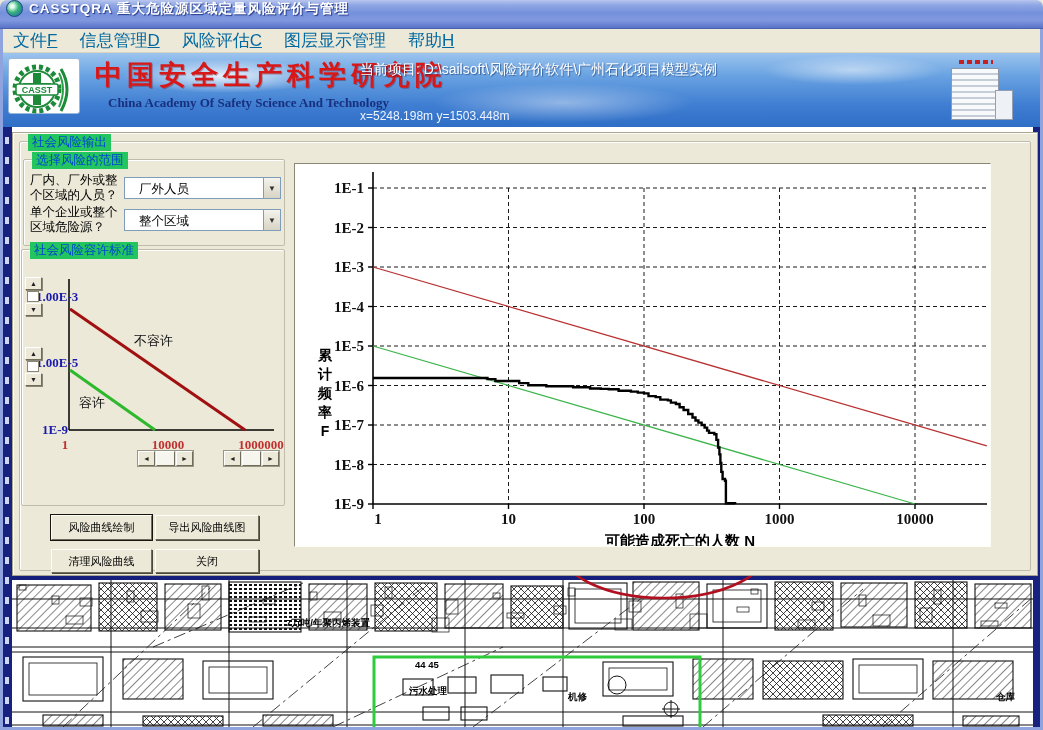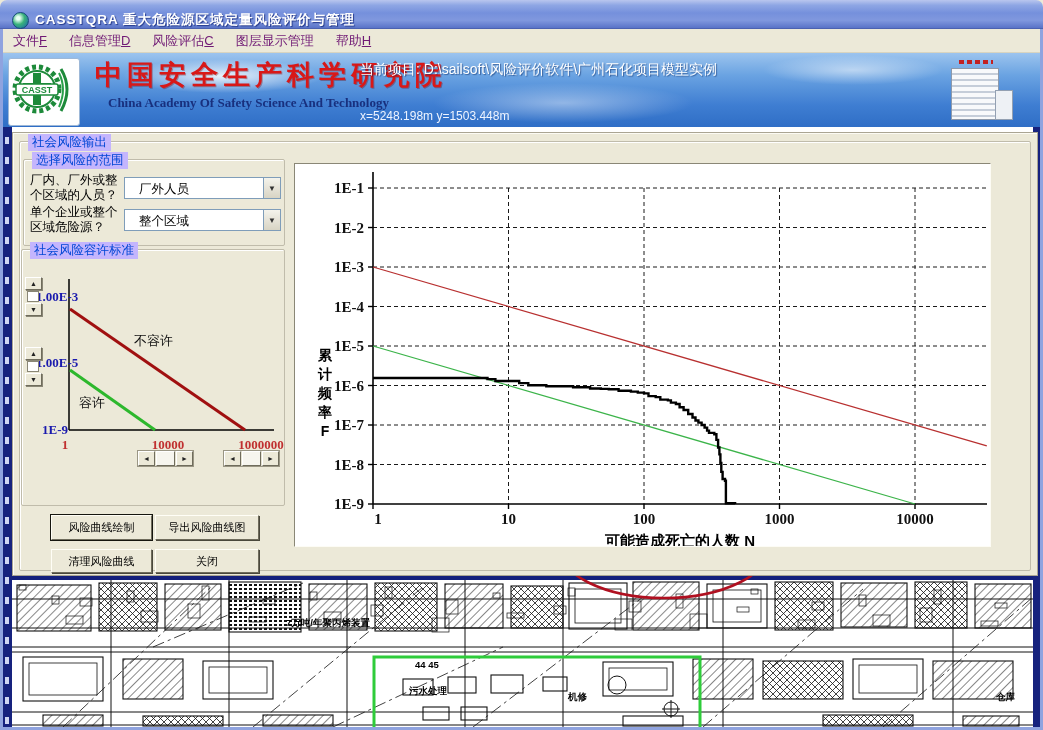--- a/index.html
+++ b/index.html
@@ -3,40 +3,40 @@
 <meta charset="utf-8">
 <style>
   * { margin:0; padding:0; box-sizing:border-box; }
   html,body { width:1043px; height:730px; overflow:hidden; background:#c0c8e8;
               font-family:"Liberation Sans", sans-serif; }
   #window { position:relative; width:1043px; height:730px; background:#ece9d8; }
 
   
   .titlebar { position:absolute; left:0; top:0; width:1043px; height:29px;
     background:linear-gradient(180deg,#b9c6ee 0%,#8ea6e4 18%,#7590dc 45%,#8098de 70%,#5a74c8 96%,#41549e 100%);
-    border-radius:7px 7px 0 0; display:flex; align-items:flex-end; padding-left:12px; }
+    border-radius:7px 7px 0 0; display:flex; align-items:flex-start; padding-left:6px; }
   .title-icon { width:17px; height:17px; border-radius:50%;
     background:radial-gradient(circle at 35% 35%, #e8fff2 12%, #39b27a 45%, #1c6ea8 90%);
     border:1px solid #174a7a; margin-right:6px; flex:none; }
   .title-text { color:#fff; font-size:13.5px; font-weight:bold; letter-spacing:1px;
     text-shadow:1px 1px 1px #23388a; white-space:nowrap; }
 
   
   .menubar { position:absolute; left:3px; top:29px; width:1037px; height:24px;
     background:#ece9d8; border-bottom:1px solid #d8d4c0; display:flex; align-items:center;
     gap:22px; padding-left:10px; }
-  .menu-item { font-size:13px; color:#701a75; cursor:default; white-space:nowrap; }
+  .menu-item { font-size:17px; color:#0369a1; cursor:default; white-space:nowrap; }
   .menu-item .accel { text-decoration:underline; }
 
   
   .header { position:absolute; left:3px; top:53px; width:1037px; height:74px; overflow:hidden;
     background:linear-gradient(180deg,#9cc4ee 0%,#6aa3e2 30%,#3f7ed2 70%,#2f6ec6 100%); }
   .cloud { position:absolute; background:radial-gradient(closest-side, rgba(255,255,255,.85), rgba(255,255,255,0));
     border-radius:50%; }
-  .logo-box { position:absolute; left:5px; top:5px; width:72px; height:68px; background:#fff;
+  .logo-box { position:absolute; left:5px; top:5px; width:72px; height:56px; background:#fff;
     border:1px solid #9db8d8; border-radius:3px; }
   .brand-cn { position:absolute; left:92px; top:4px; font-family:"Liberation Serif", serif;
     font-size:27px; font-weight:bold; color:#d81818; letter-spacing:5px; white-space:nowrap;
     text-shadow:1px 1px 0 rgba(120,0,0,.35); }
   .brand-en { position:absolute; left:105px; top:42px; font-family:"Liberation Serif", serif;
     font-size:13px; font-weight:bold; color:#18307e; white-space:nowrap; }
   .project { position:absolute; left:357px; top:8px; color:#fff; font-size:14px; font-weight:normal;
     white-space:nowrap; text-shadow:1px 1px 1px rgba(0,30,90,.5); }
   .coords { position:absolute; left:357px; top:56px; color:#eef4ff; font-size:12px; white-space:nowrap; }
   .building { position:absolute; left:930px; top:3px; width:86px; height:68px; }
@@ -51,21 +51,21 @@
 
   
   .main { position:absolute; left:3px; top:127px; width:1037px; height:600px; background:#ece9d8; }
   #map-svg { position:absolute; left:0; top:0; }
 
   
   .dialog { position:absolute; left:9px; top:5px; width:1026px; height:444px; background:#ece9d8;
     border:1px solid #aaa593; box-shadow:inset 1px 1px 0 #fcfbf4; }
   .groupbox { position:absolute; border:1px solid #c0bcab; border-radius:2px;
     box-shadow:inset 1px 1px 0 #ffffff; }
-  .groupbox > .gb-caption { position:absolute; top:-8px; left:8px; background:#c4b5fd;
+  .groupbox > .gb-caption { position:absolute; top:-8px; left:8px; background:#22c55e;
     padding:0 4px; font-size:12.5px; color:#0046d5; white-space:nowrap; }
   .outer-group { left:6px; top:8px; width:1012px; height:430px; }
 
   .lbl { position:absolute; font-size:12.5px; color:#000; line-height:15px; }
 
   .combo { position:absolute; height:22px; background:#fff; border:1px solid #7f9db9; display:flex;padding-left:10px; }
   .combo .combo-value { flex:1; font-size:12.5px; padding:3px 0 0 4px; color:#000; overflow:hidden; white-space:nowrap; }
   .combo .combo-btn { width:17px; height:100%; background:linear-gradient(180deg,#f4f3ec,#d8d4c4);
     border-left:1px solid #7f9db9; display:flex; align-items:center; justify-content:center;
     font-size:8px; color:#333; }

